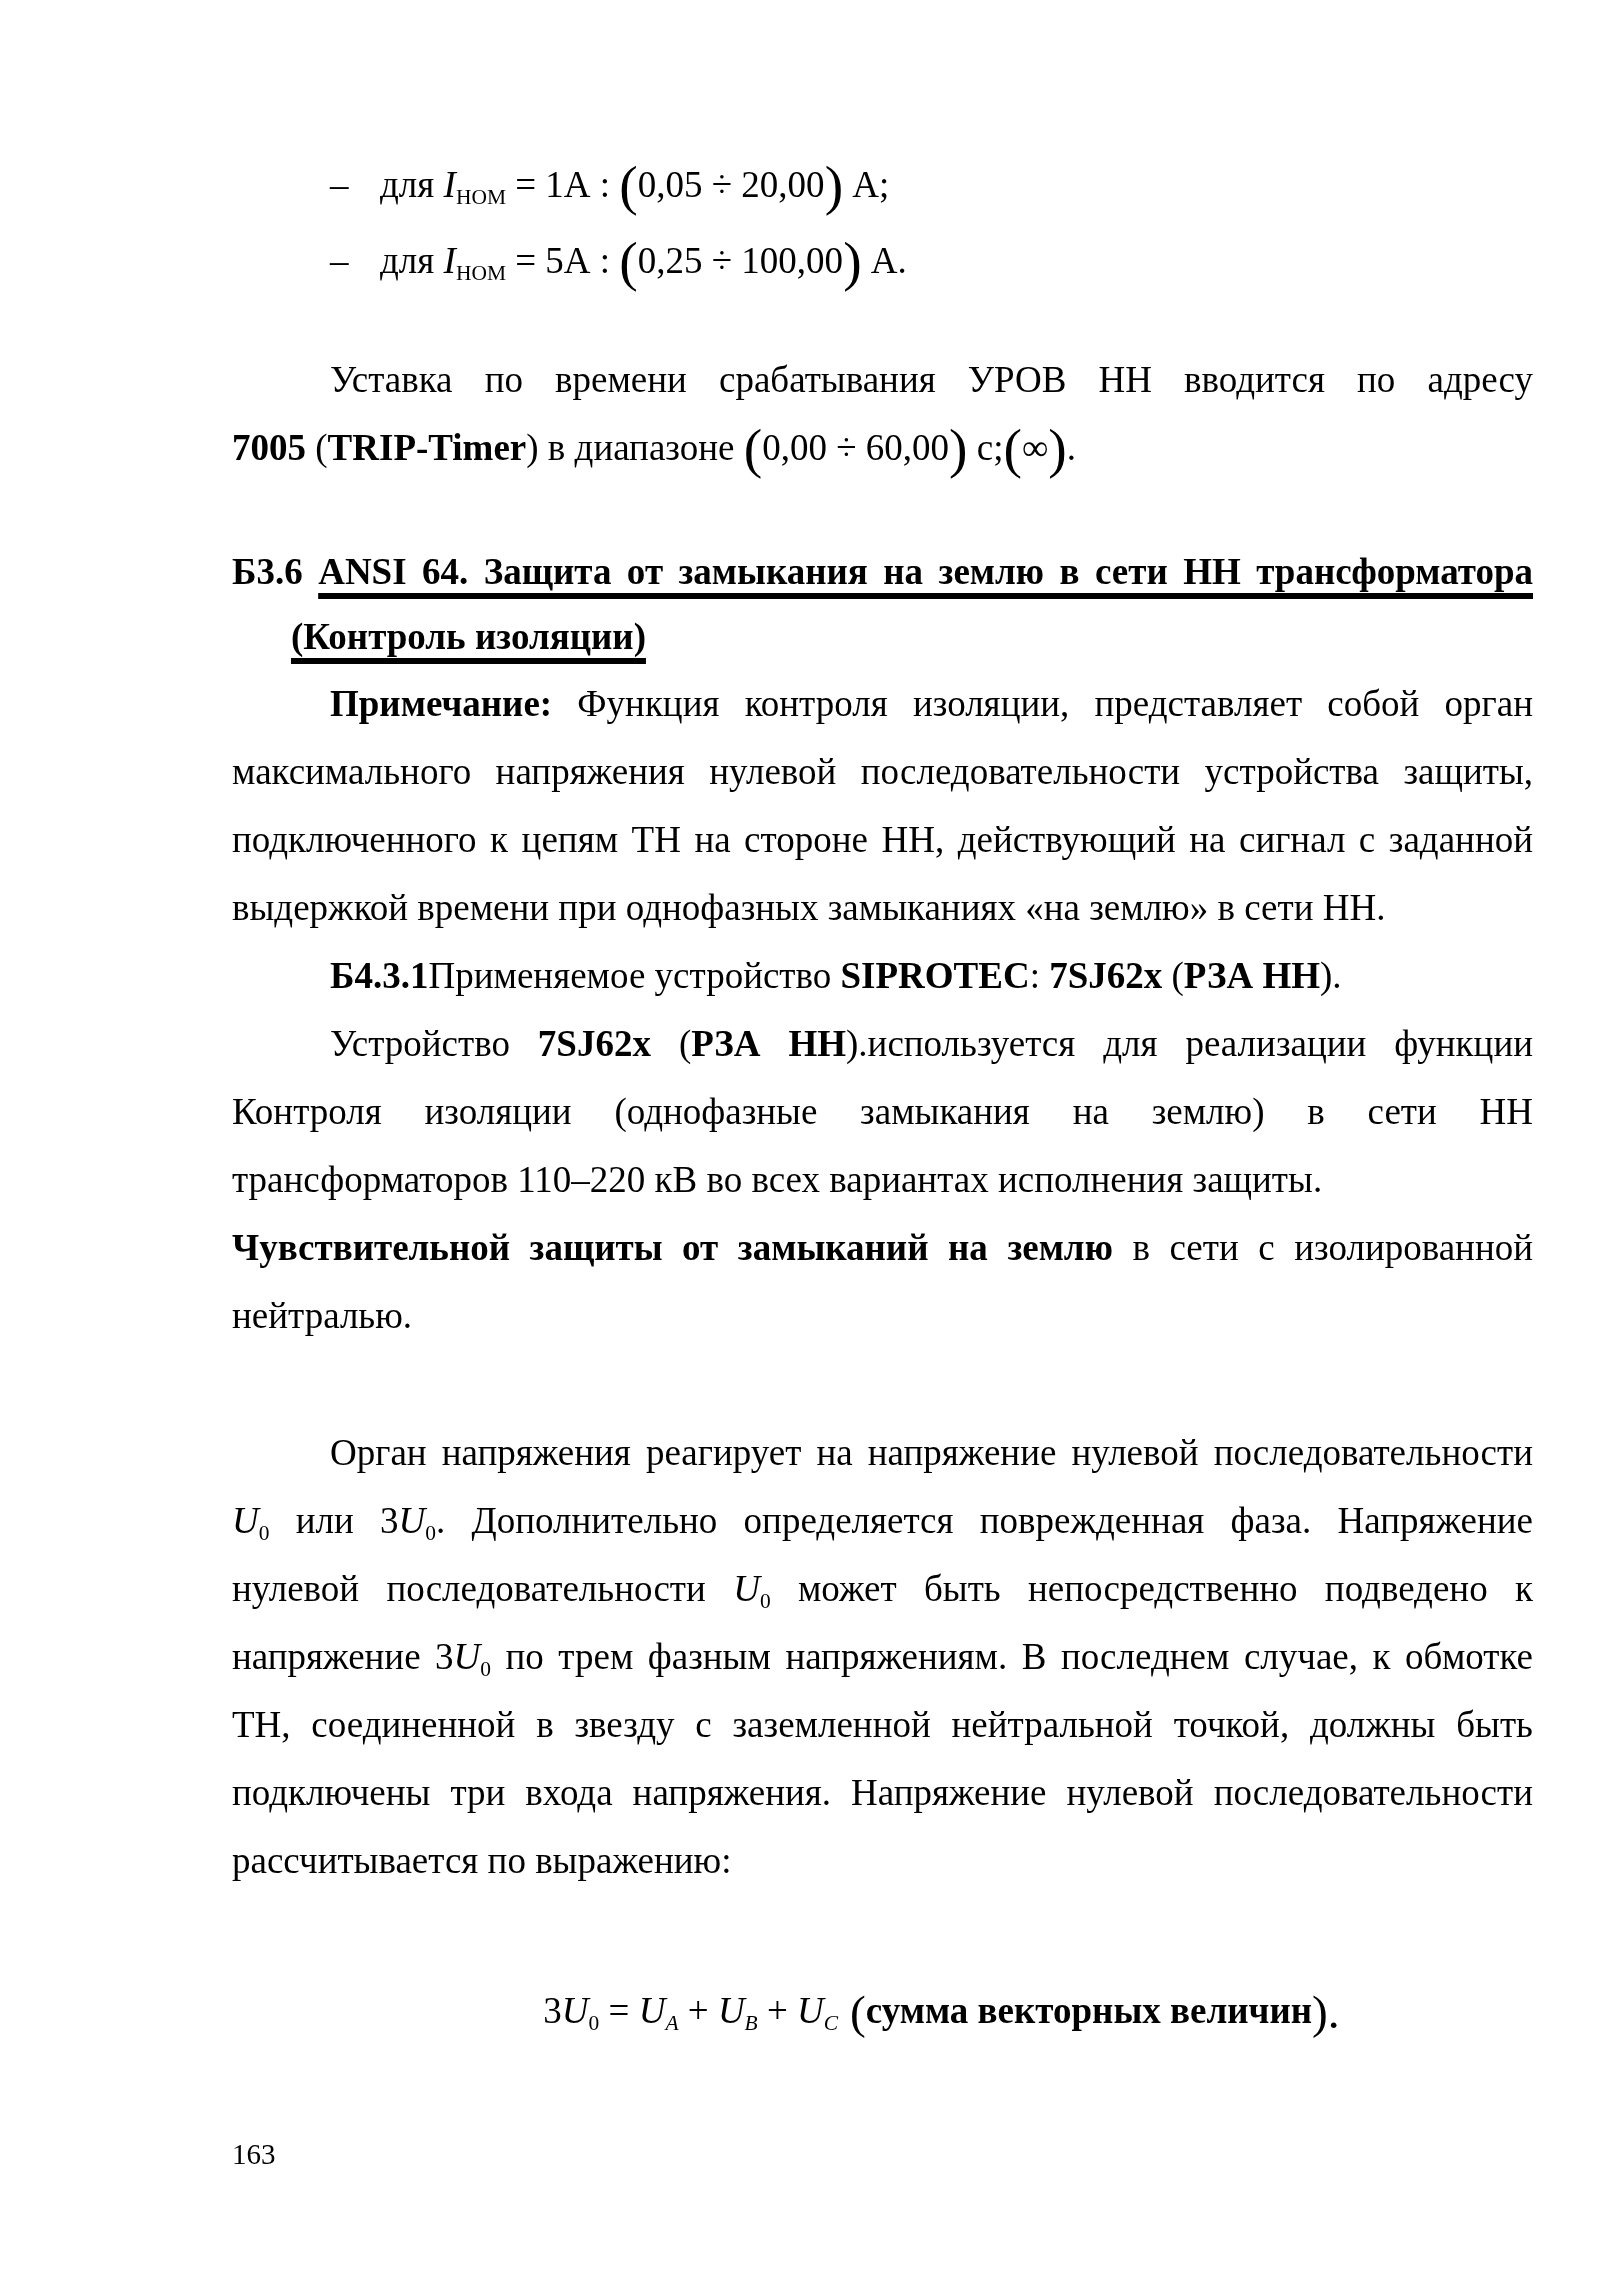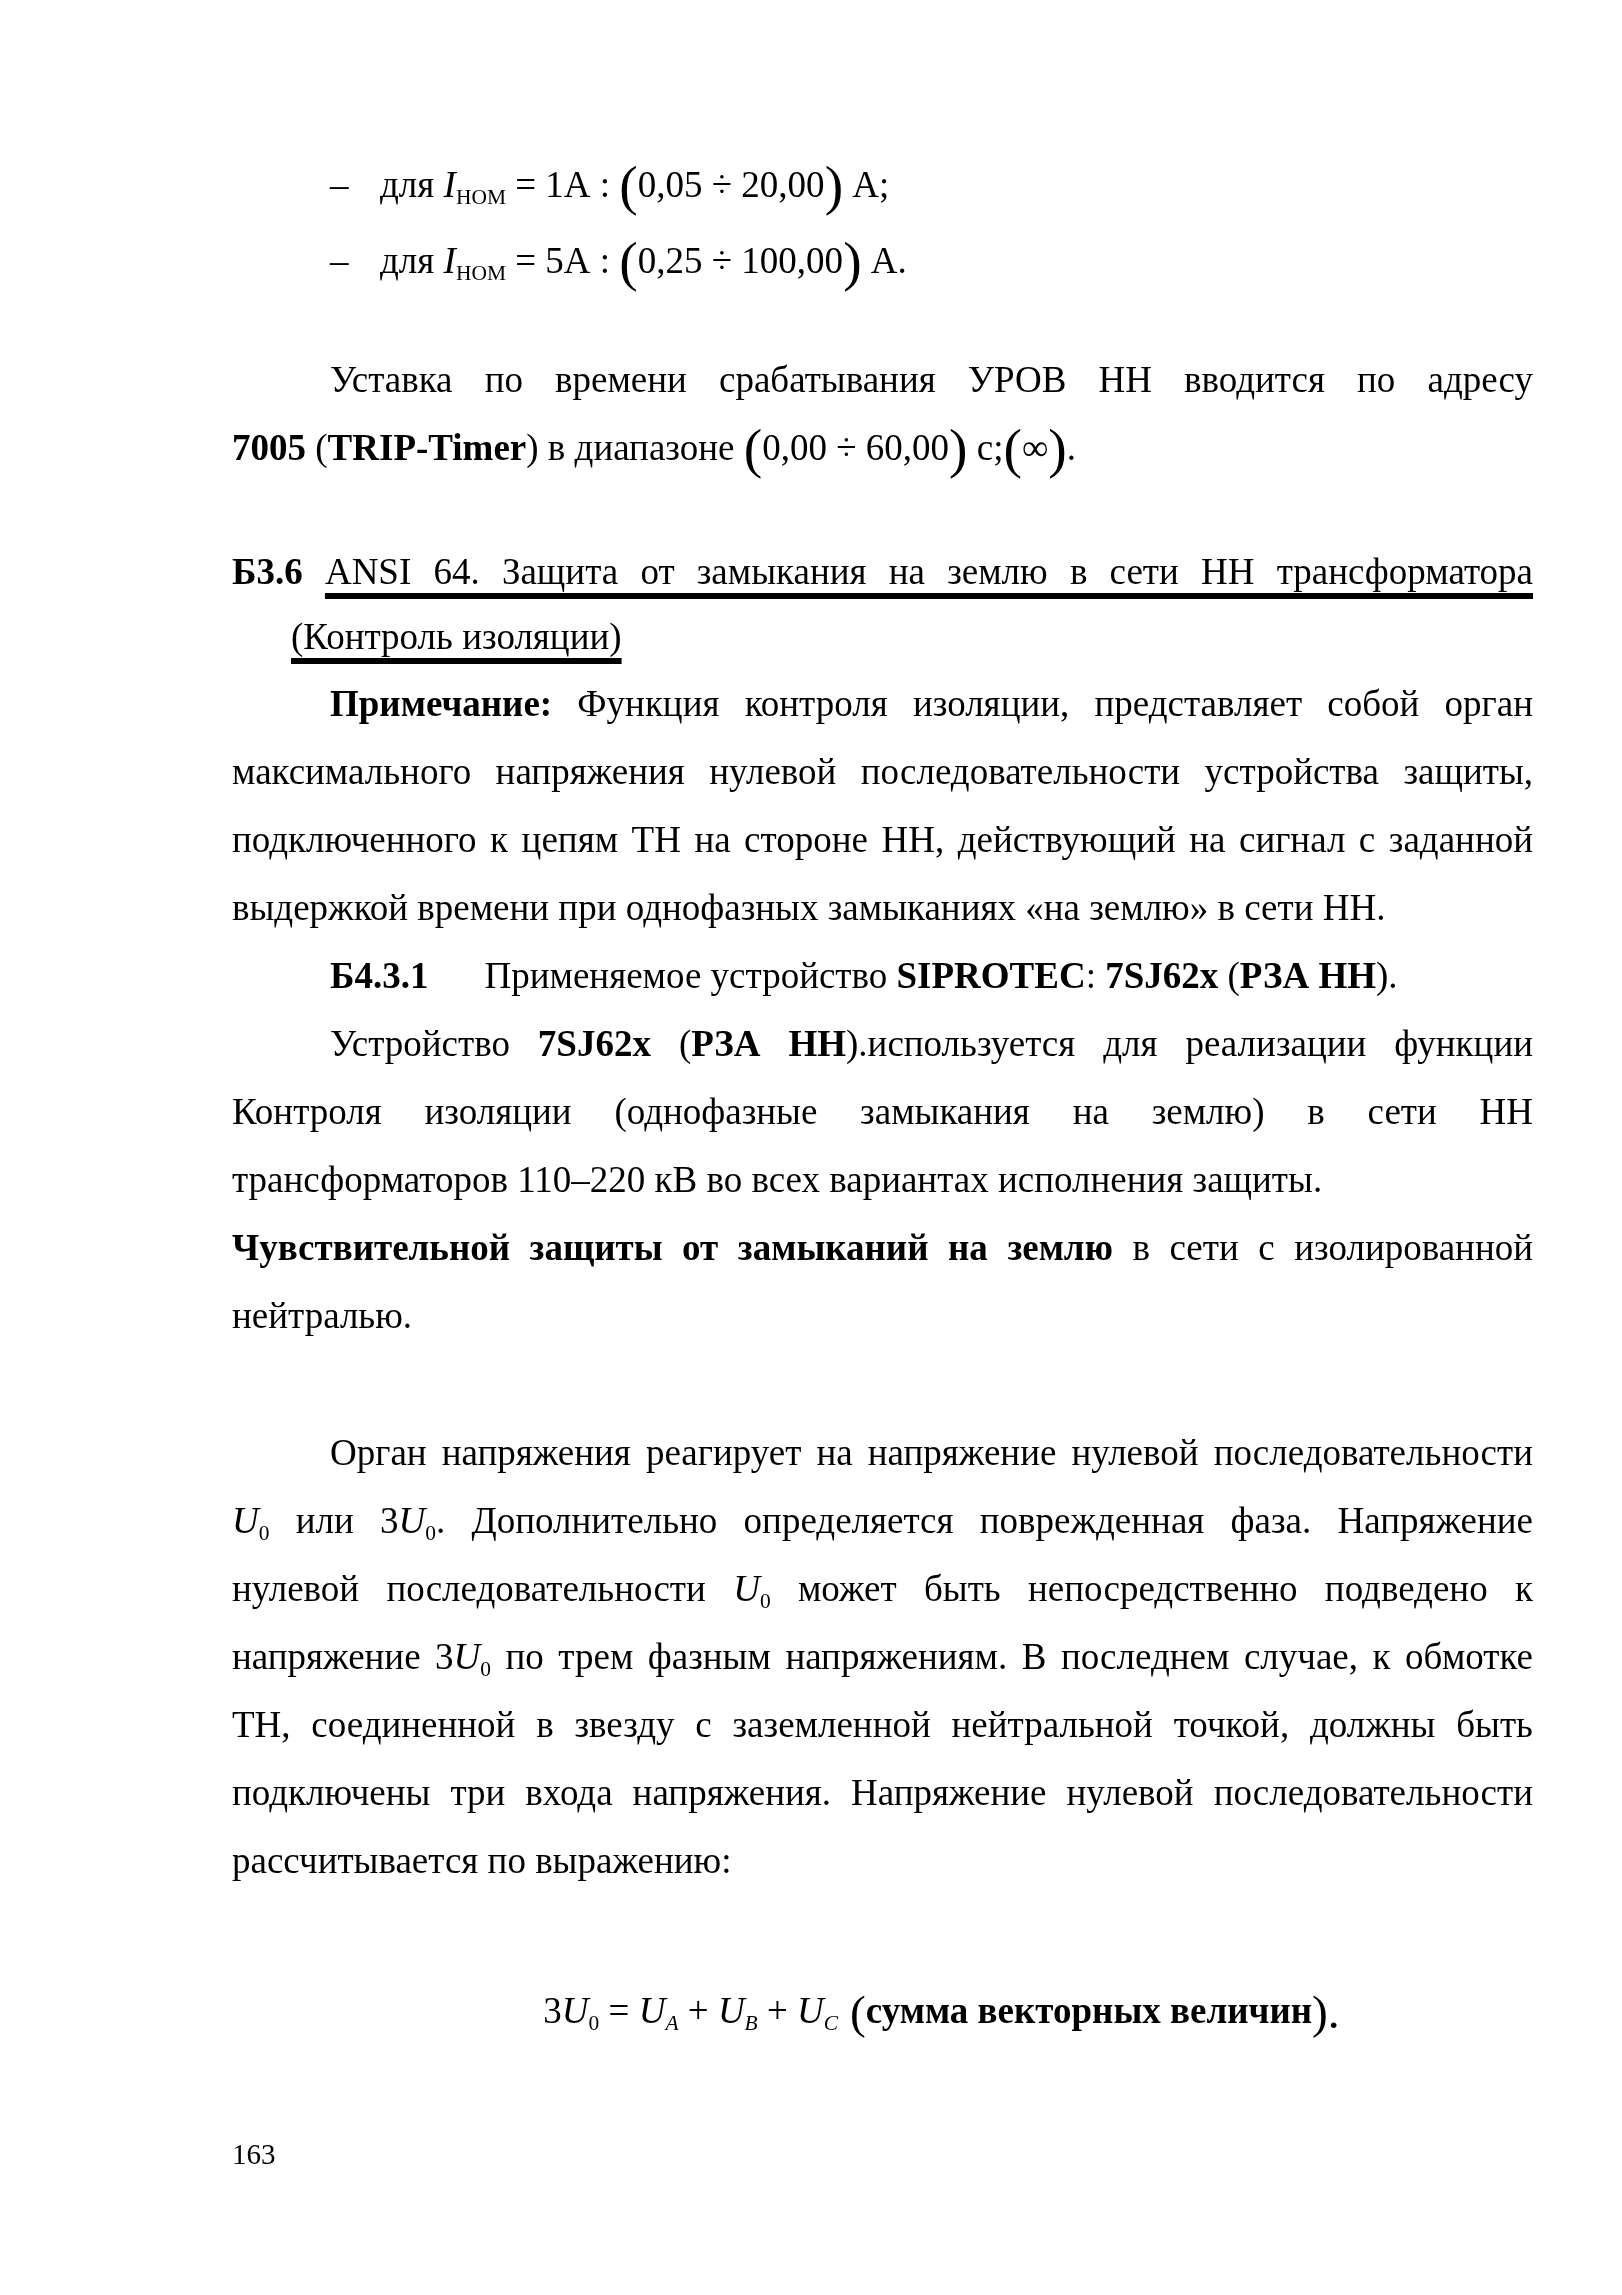--- a/index.html
+++ b/index.html
@@ -18,28 +18,28 @@
   .left{text-align:left;}
   .ind{padding-left:98px;box-sizing:border-box;}
   .b{font-weight:bold;}
   .mi{font-style:italic;}
   .sub{font-size:0.58em;vertical-align:-0.34em;letter-spacing:0;}
   .sub.it{font-style:italic;}
   .bp{font-size:1.5em;line-height:0;vertical-align:-0.12em;font-weight:normal;}
   .bp.med{font-size:1.28em;vertical-align:-0.10em;}
   .hblk .ln{height:65px;line-height:65px;}
   .hu{
-    font-weight:normal;
+    font-weight:bold;
     text-decoration:underline;
     text-decoration-thickness:5.9px;
     text-underline-offset:8.5px;
   }
   .h2ind{padding-left:59px;box-sizing:border-box;}
   .dash{display:inline-block;width:50px;}
-  .b431num{margin-right:56px;}
+  .b431num{}
   .formula{text-align:center;padding-left:118px;box-sizing:border-box;}
   .pagenum{text-align:left;font-size:29px;line-height:39px;}
 </style>
 </head>
 <body>
 
 <div class="page">
 
   <div class="blk" style="top:151px">
     <div class="ln left ind"><span class="dash">–</span><span>для </span><span class="mi">I</span><span class="sub">НОМ</span><span> = 1А : </span><span class="bp">(</span><span>0,05 ÷ 20,00</span><span class="bp">)</span><span> А;</span></div>

